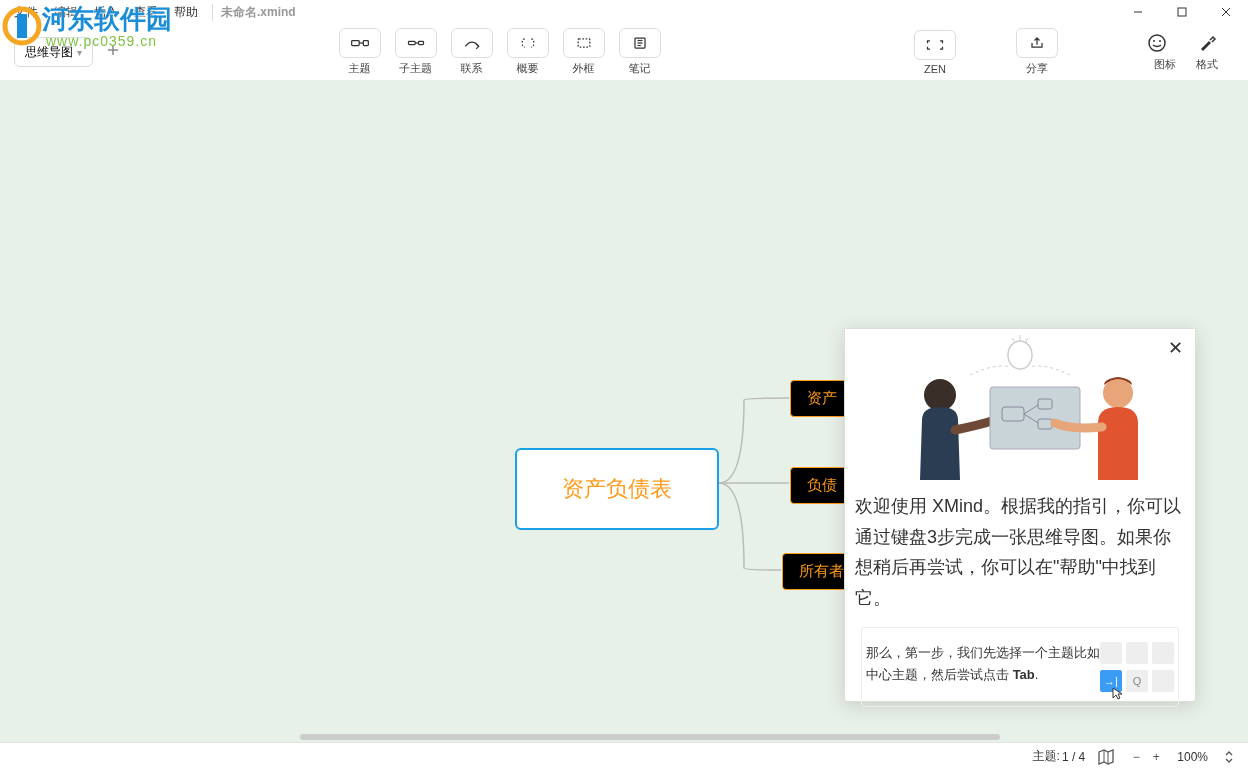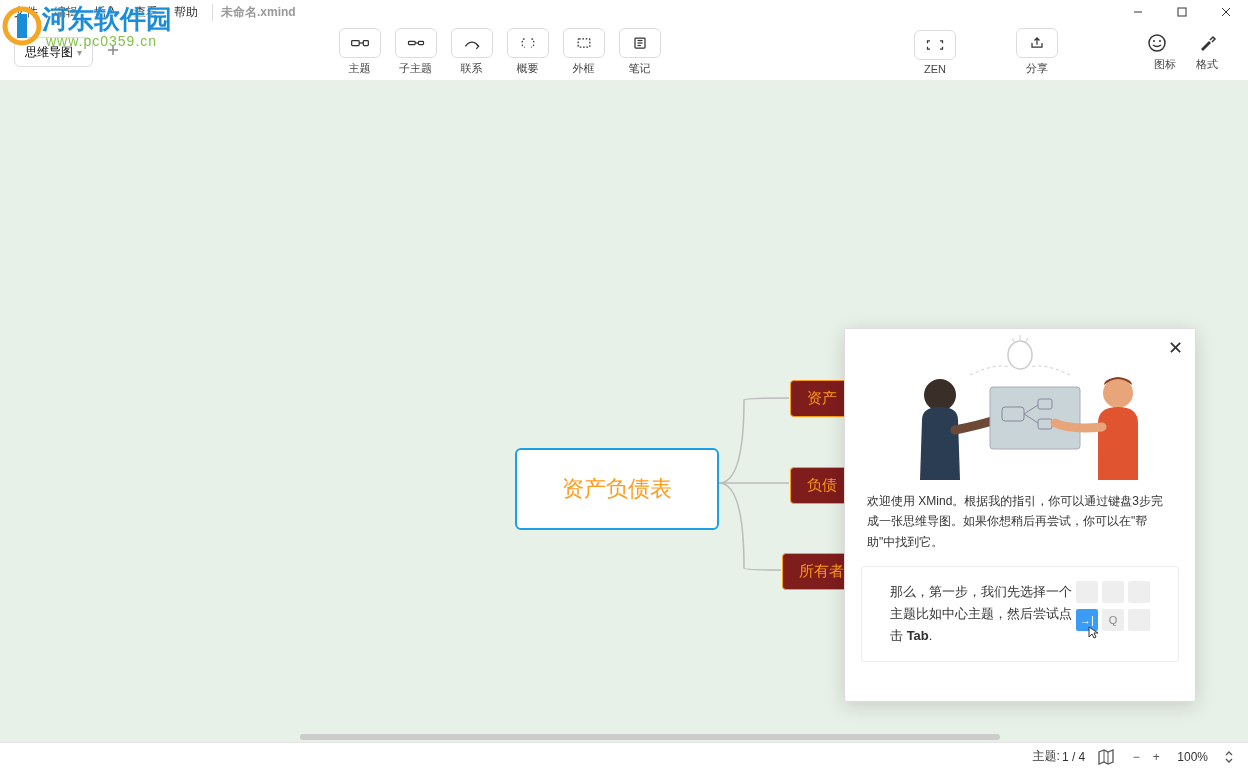--- a/index.html
+++ b/index.html
@@ -13,34 +13,34 @@
 .tab-btn { border: 1px solid #ddd; border-radius: 6px; height: 30px; padding: 0 10px; display: flex; align-items: center; font-size: 12px; margin-left: 4px; cursor: pointer; background: #fff; }
 .tool-group { display: flex; gap: 14px; }
 .tool-btn { display: flex; flex-direction: column; align-items: center; gap: 3px; cursor: pointer; }
 .tool-btn .icon-box { width: 42px; height: 30px; border: 1px solid #ddd; border-radius: 6px; display: flex; align-items: center; justify-content: center; background: #fff; }
 .tool-btn .label { font-size: 11px; color: #444; }
 .spacer { flex: 1; }
 .icon-svg { width: 20px; height: 16px; stroke: #333; stroke-width: 1.5; fill: none; }
 .canvas { position: absolute; top: 80px; left: 0; right: 0; bottom: 28px; background: #e8f1e7; overflow: hidden; }
 .canvas-inner { position: absolute; top: 0; left: 0; width: 100%; height: 100%; }
 .central { position: absolute; left: 515px; top: 368px; width: 204px; height: 82px; border: 2px solid #1aa0e6; border-radius: 6px; background: #fff; display: flex; align-items: center; justify-content: center; font-size: 22px; color: #ff9b1a; }
-.child { position: absolute; border: 1px solid #ff9b1a; border-radius: 4px; background: #7f1d1d; padding: 8px 16px; font-size: 15px; color: #ff9b1a; }
+.child { position: absolute; border: 1px solid #ff9b1a; border-radius: 4px; background: #000000; padding: 8px 16px; font-size: 15px; color: #ff9b1a; }
 .child1 { left: 790px; top: 300px; }
 .child2 { left: 790px; top: 387px; }
 .child3 { left: 782px; top: 473px; }
 .connector { position: absolute; stroke: #bbb; stroke-width: 1.5; fill: none; }
 .watermark { position: absolute; top: 2px; left: 2px; z-index: 3; pointer-events: none; }
 .watermark .wm-text { font-weight: bold; font-size: 26px; color: #1a8dd8; text-shadow: 0 1px 0 #fff; }
 .watermark .wm-sub { font-size: 14px; color: #7fc243; letter-spacing: 1px; margin-left: 44px; margin-top: -4px; }
 .watermark .wm-logo { position: absolute; width: 40px; height: 40px; left: 0; top: 4px; }
 .popup { position: absolute; left: 844px; top: 328px; width: 352px; height: 374px; background: #fff; border: 1px solid #ddd; border-radius: 3px; box-shadow: 0 4px 20px rgba(0,0,0,0.15); z-index: 10; }
 .popup .close { position: absolute; top: 8px; right: 12px; font-size: 18px; cursor: pointer; color: #333; }
 .popup .illus { height: 156px; display: flex; align-items: center; justify-content: center; background: #fff; }
-.popup .body-text { padding: 6px 22px 14px; font-size: 12px; color: #333; line-height: 1.7; }
-.popup .step-box { margin: 0 16px 14px; border: 1px solid #eee; border-radius: 3px; padding: 14px 28px; display: flex; align-items: flex-start; }
+.popup .body-text { padding: 6px 10px 14px; font-size: 18px; color: #333; line-height: 1.7; }
+.popup .step-box { margin: 0 16px 14px; border: 1px solid #eee; border-radius: 3px; padding: 14px 4px; display: flex; align-items: flex-start; }
 .popup .step-text { flex: 1; font-size: 13px; line-height: 1.7; color: #333; }
 .popup .keys { display: flex; flex-direction: column; gap: 6px; align-items: flex-end; }
 .popup .key-row { display: flex; gap: 4px; }
 .popup .key { width: 22px; height: 22px; background: #eee; border-radius: 2px; display: flex; align-items: center; justify-content: center; font-size: 11px; color: #888; }
 .popup .key.blue { background: #3b9cf5; color: #fff; position: relative; }
 .popup .key.blue::after { content: ""; position: absolute; right: -6px; bottom: -8px; width: 12px; height: 14px; background: none; }
 .cursor-icon { position: absolute; right: -3px; bottom: -8px; width: 14px; height: 14px; stroke: #333; fill: #fff; stroke-width: 1; }
 .statusbar { position: absolute; bottom: 0; left: 0; right: 0; height: 28px; border-top: 1px solid #e5e5e5; display: flex; align-items: center; justify-content: flex-end; padding: 0 10px; gap: 12px; font-size: 12px; color: #333; background: #fff; }
 .statusbar .sb-item { display: flex; align-items: center; gap: 2px; }
 .sb-btn { width: 18px; height: 18px; display: flex; align-items: center; justify-content: center; cursor: pointer; border-radius: 2px; color: #555; }

